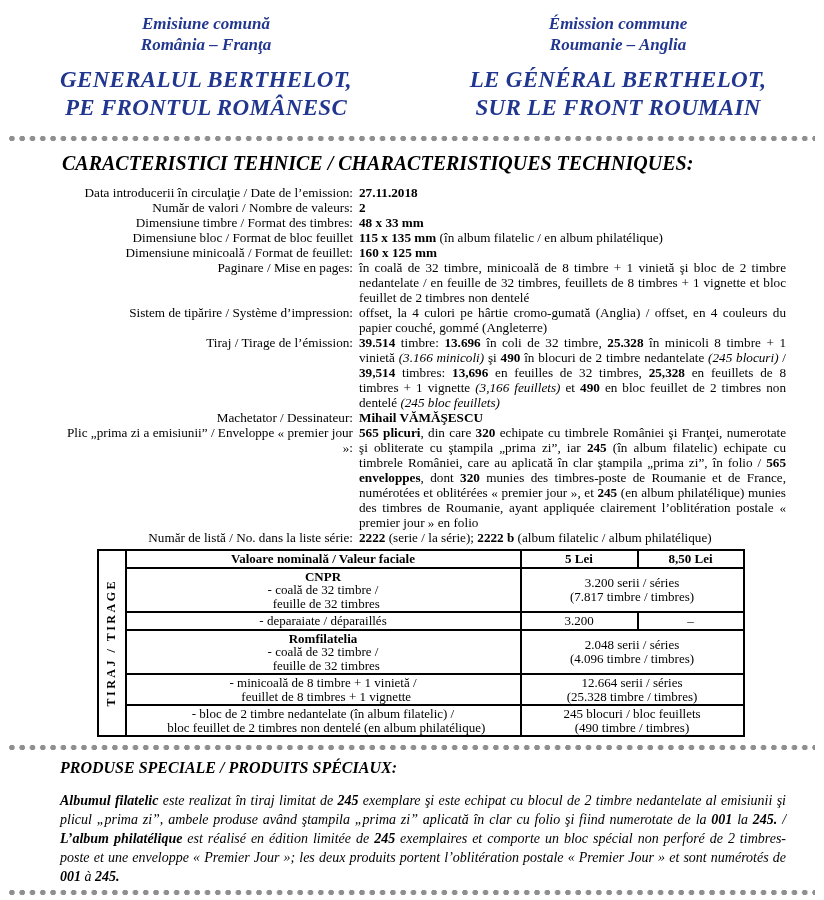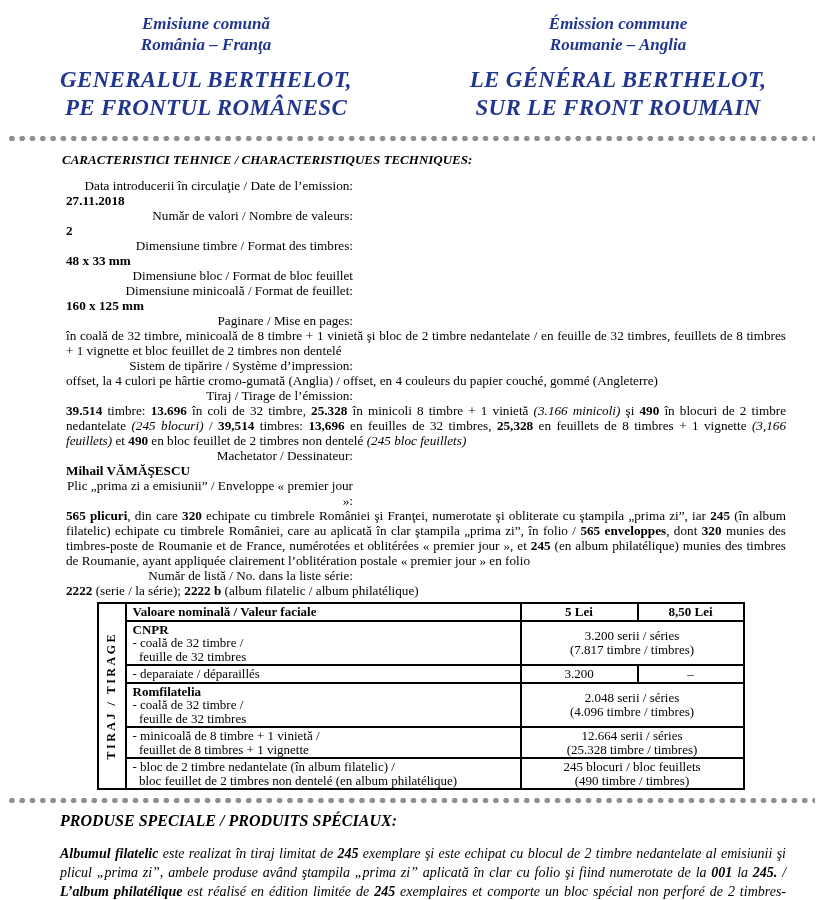--- a/index.html
+++ b/index.html
@@ -24,33 +24,33 @@
   .dots {
     height:7px; margin-left:9px; margin-right:9px;
     background-image:radial-gradient(circle 3px at 3px 3.5px, var(--dots) 2.6px, rgba(0,0,0,0) 3px);
     background-size:10.3px 7px; background-repeat:repeat-x;
   }
   .dots-top { margin-top:13px; }
   .dots-mid { margin-top:7px; }
   .dots-bottom { margin-top:3px; }
   
   .tech { margin:10px 38px 0 60px; }
-  .tech-heading { font-size:13px; font-weight:bold; font-style:italic; margin:0 0 10px 2px; }
-  .spec-row { display:flex; font-size:13.2px; line-height:15px;flex-direction:column; }
+  .tech-heading { font-size:20px; font-weight:bold; font-style:italic; margin:0 0 10px 2px; }
+  .spec-row { display:flex; font-size:13.2px; line-height:15px; }
   .spec-label { width:293px; flex:none; text-align:right; }
   .spec-value { flex:1; margin-left:6px; text-align:justify; }
   
   table.tirage { border-collapse:collapse; margin:4px 0 0 97px; }
   .tirage td { border:2px solid #000; font-size:13px; line-height:13.5px; padding:1px 6px; vertical-align:middle; }
   .td-side { width:16px; padding:2px 2px; text-align:center; }
   .side-label {
     writing-mode:vertical-rl; transform:rotate(180deg);
     font-weight:bold; font-size:12px; letter-spacing:2.5px; margin:0 auto; white-space:nowrap;
   }
-  .td-name { width:395px; text-align:left; white-space:pre-line; }
+  .td-name { width:395px; text-align:center; white-space:pre-line; }
   .td-val { text-align:center; white-space:pre-line; }
   .col-5lei { width:117px; }
   .col-850  { width:106px; }
   .hdr-cell { font-weight:bold; }
   
   .special { margin:8px 38px 0 60px; }
   .special-heading { font-size:16px; font-weight:bold; font-style:italic; margin:0; }
   .special-para {
     margin:14px 0 0 0; font-style:italic; font-size:14px;
     line-height:19px; text-align:justify;
@@ -89,20 +89,21 @@
   <div class="spec-row">
     <div class="spec-label">Număr de valori / Nombre de valeurs:</div>
     <div class="spec-value"><span class="b">2</span></div>
   </div>
   <div class="spec-row">
     <div class="spec-label">Dimensiune timbre / Format des timbres:</div>
     <div class="spec-value"><span class="b">48 x 33 mm</span></div>
   </div>
   <div class="spec-row">
     <div class="spec-label">Dimensiune bloc / Format de bloc feuillet</div>
+    <div class="spec-value"><span class="b">115 x 135 mm</span><span> (în album filatelic / en album philatélique)</span></div>
   </div>
   <div class="spec-row">
     <div class="spec-label">Dimensiune minicoală / Format de feuillet:</div>
     <div class="spec-value"><span class="b">160 x 125 mm</span></div>
   </div>
   <div class="spec-row">
     <div class="spec-label">Paginare / Mise en pages:</div>
     <div class="spec-value"><span>în coală de 32 timbre, minicoală de 8 timbre + 1 vinietă şi bloc de 2 timbre nedantelate / en feuille de 32 timbres, feuillets de 8 timbres + 1 vignette et bloc feuillet de 2 timbres non dentelé</span></div>
   </div>
   <div class="spec-row">

